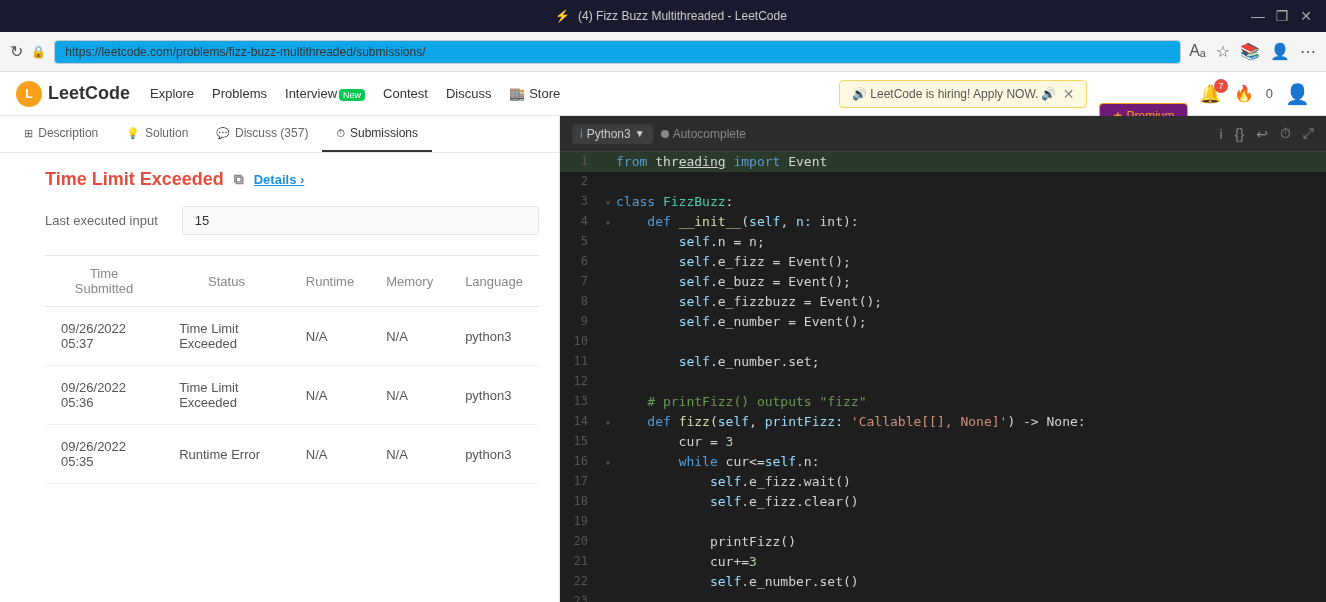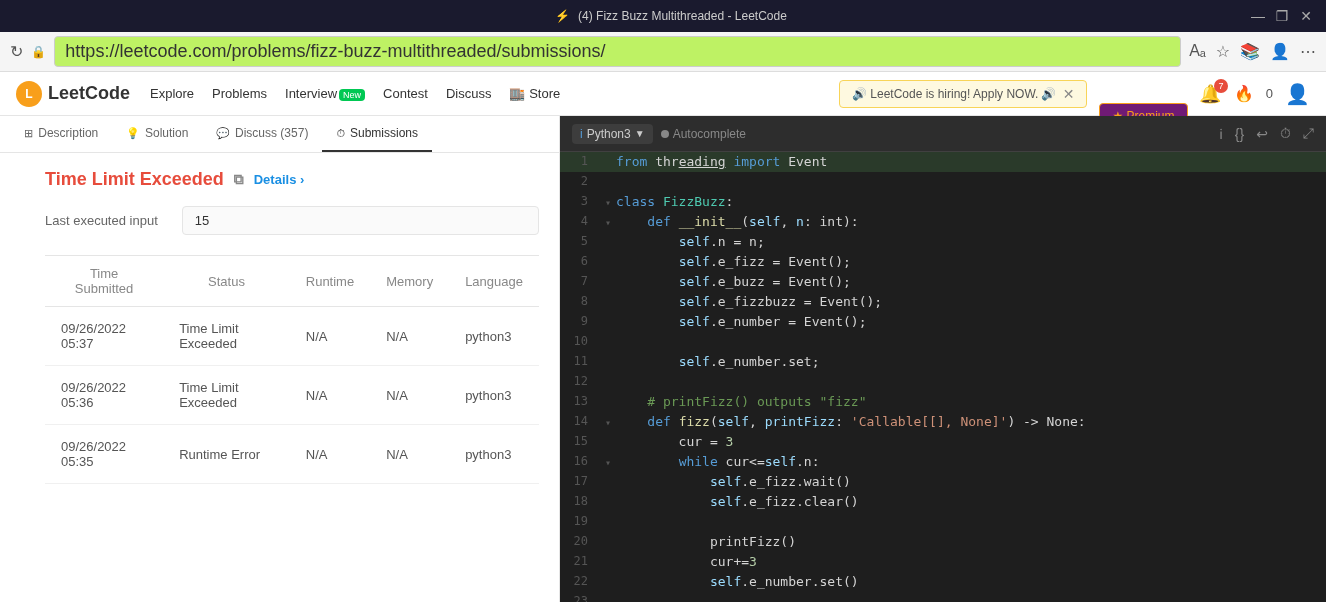--- a/index.html
+++ b/index.html
@@ -43,25 +43,25 @@
       gap: 8px;
     }
     .addressbar-refresh {
       font-size: 16px; cursor: pointer; color: #555;
     }
     .addressbar-lock {
       font-size: 12px; color: #555;
     }
     .addressbar-url {
       flex: 1;
-      background: #bef264;
+      background: #0ea5e9;
       border: 1px solid #ccc;
       border-radius: 4px;
       padding: 4px 10px;
-      font-size: 18px;
+      font-size: 12px;
       color: #333;
     }
     .addressbar-icons {
       display: flex; gap: 10px; color: #555; font-size: 16px;
     }
 
     
     .navbar {
       height: 44px;
       background: #fff;
@@ -152,21 +152,21 @@
     .result-title {
       font-size: 18px;
       font-weight: 600;
       color: #e74c3c;
       display: flex;
       align-items: center;
       gap: 10px;
       margin-bottom: 16px;
     }
     .copy-icon { font-size: 14px; color: #888; cursor: pointer; }
-    .details-link { font-size: 13px; color: #1a8fe3; cursor: pointer; }
+    .details-link { font-size: 13px; color: #1a8fe3; cursor: pointer; text-decoration: underline; }
 
     .last-input-row {
       display: flex;
       align-items: center;
       margin-bottom: 20px;
       gap: 24px;
     }
     .last-input-label {
       color: #666; font-size: 13px; white-space: nowrap;
     }

